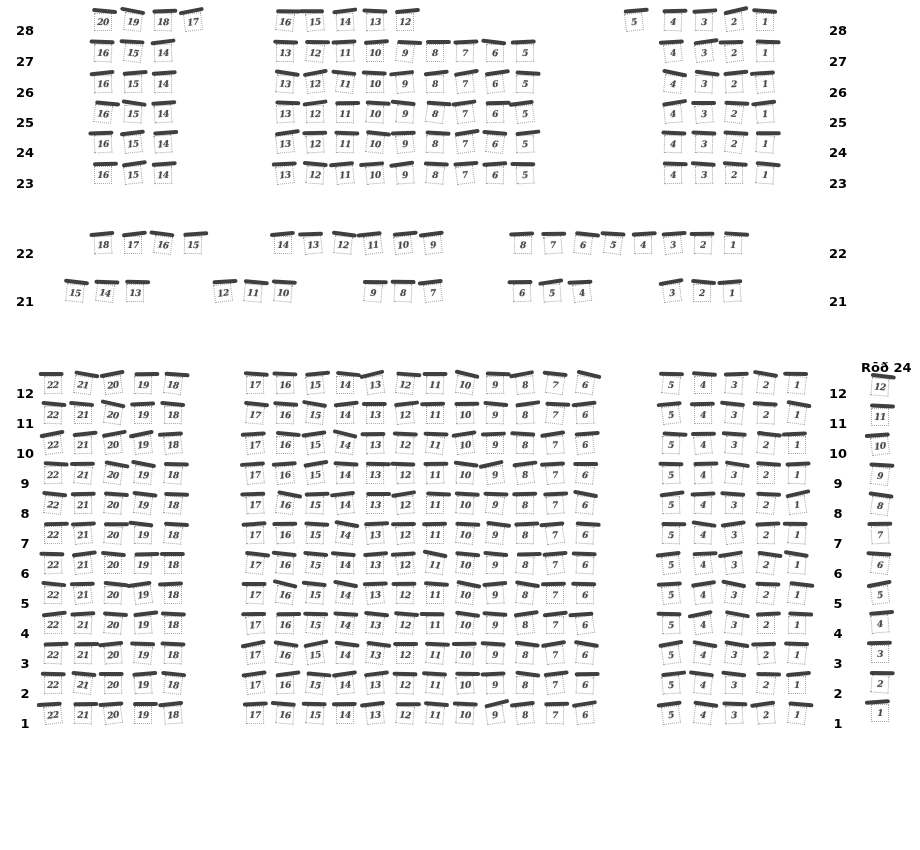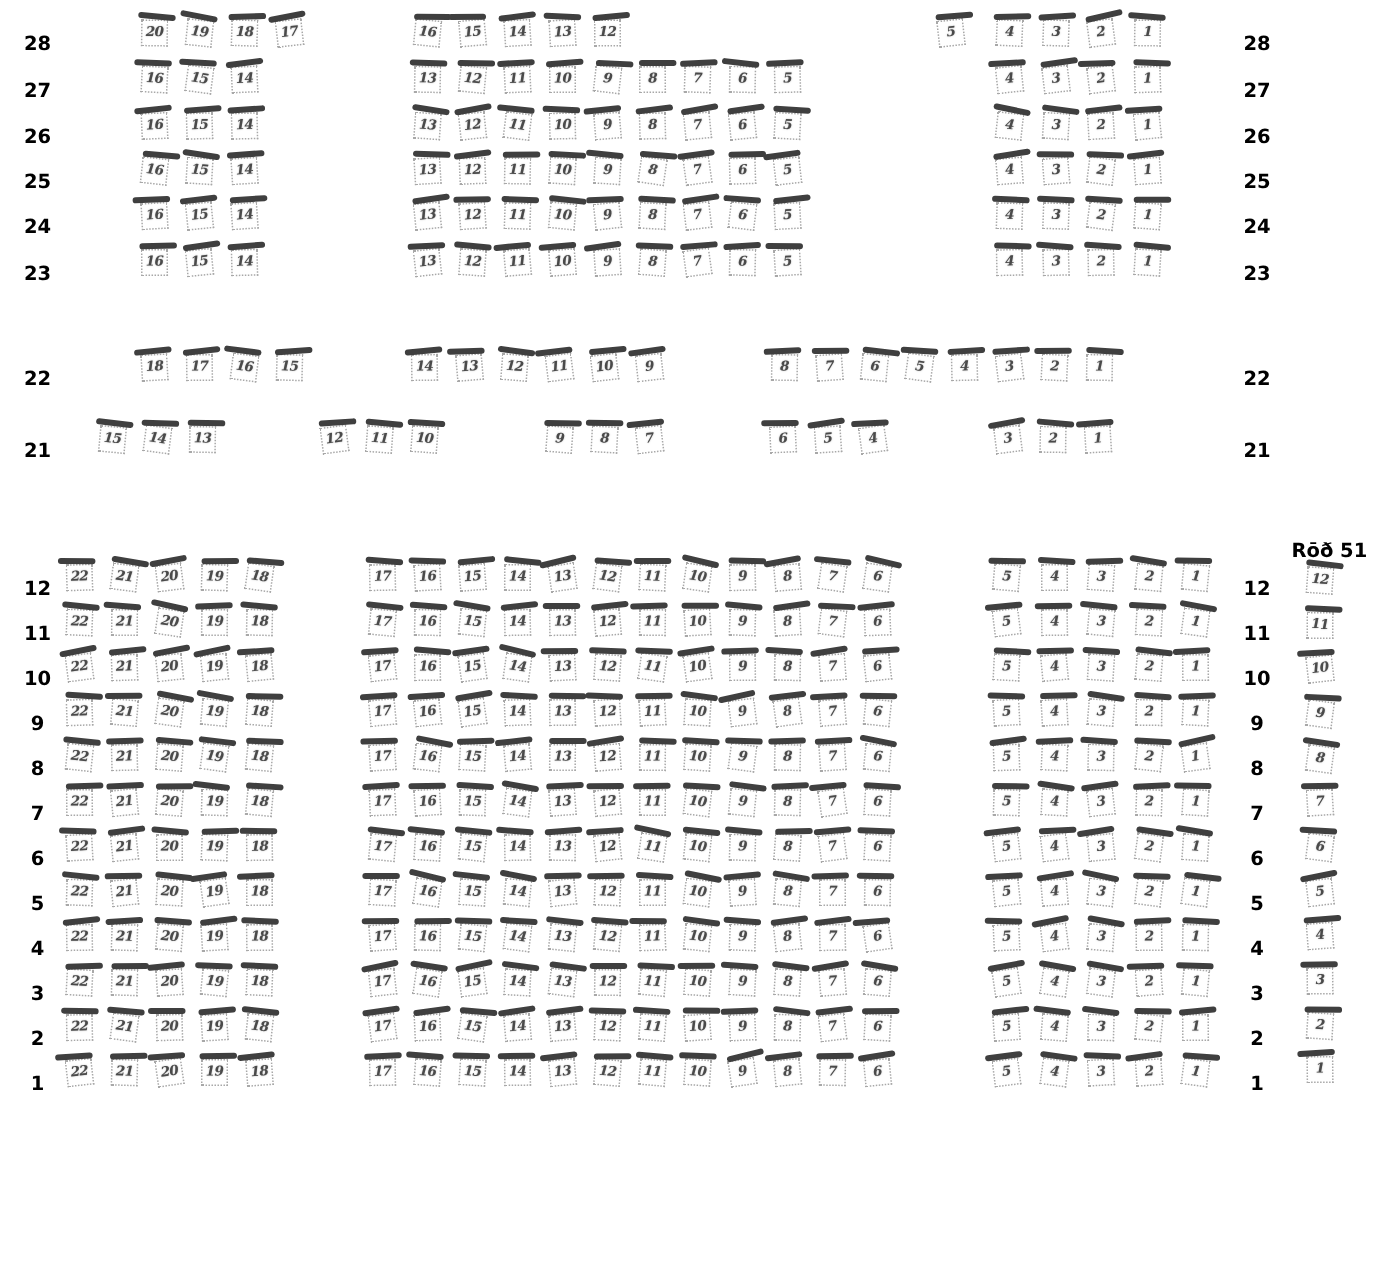--- a/index.html
+++ b/index.html
@@ -71,21 +71,21 @@
     height: 4px;
     border-radius: 2px;
     background: var(--seat-bar, #3f3f3f);
     transform: rotate(var(--rb, 0deg));
   }
 </style>
 </head>
 <body>
 
 <div id="seat-map">
-  <div class="row29-label">Rōð 51</div>
+  <div class="row29-label">Rōð 24</div>
 <div class="row-label" style="left: 25px; top: 30px;">28</div>
     <div class="row-label" style="left: 838px; top: 30px;">28</div>
     <div class="seat" style="left: 103px; top: 22px; --r: 0.79deg; --rb: 4.42deg; --bx: 1.23px;">20</div>
     <div class="seat" style="left: 133px; top: 22px; --r: 6.11deg; --rb: 4.86deg; --bx: -2.23px;">19</div>
     <div class="seat" style="left: 163px; top: 22px; --r: 2.00deg; --rb: -3.82deg; --bx: 0.56px;">18</div>
     <div class="seat" style="left: 193px; top: 22px; --r: -6.52deg; --rb: -4.47deg; --bx: -1.05px;">17</div>
     <div class="seat" style="left: 285px; top: 22px; --r: 5.63deg; --rb: -5.18deg; --bx: 1.49px;">16</div>
     <div class="seat" style="left: 315px; top: 22px; --r: -5.13deg; --rb: 4.66deg; --bx: -2.56px;">15</div>
     <div class="seat" style="left: 345px; top: 22px; --r: -3.57deg; --rb: -3.86deg; --bx: 0.05px;">14</div>
     <div class="seat" style="left: 375px; top: 22px; --r: -2.98deg; --rb: 5.62deg; --bx: -0.44px;">13</div>

